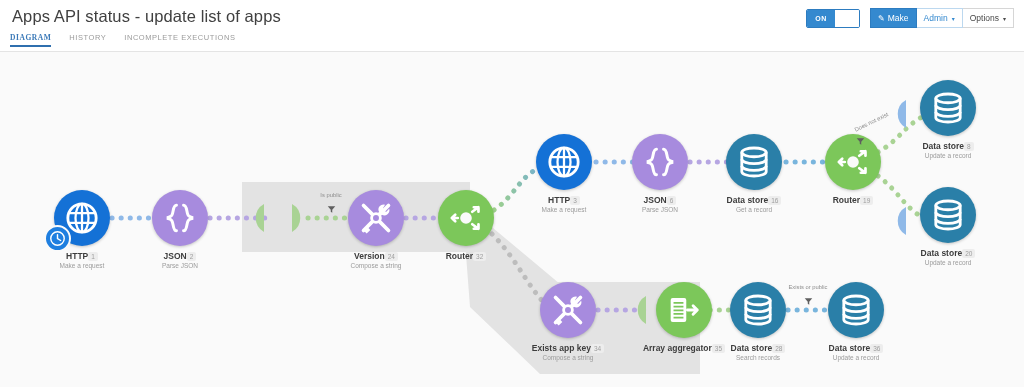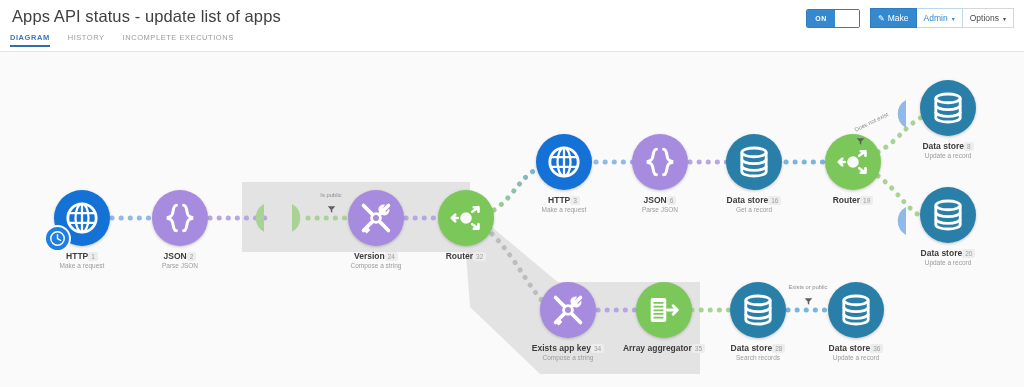--- a/index.html
+++ b/index.html
@@ -21,21 +21,21 @@
     position: absolute; left: 12px; top: 7px;
     font-size: 16.5px; color: #404040; font-weight: 400; letter-spacing: .1px;
     white-space: nowrap;
   }
   .tabs { position: absolute; left: 10px; top: 33px; display: flex; gap: 18px; }
   .tab {
     font-size: 7.5px; letter-spacing: .55px; color: #9b9b9b;
     text-transform: uppercase; padding-bottom: 5px; cursor: pointer;
     position: relative; white-space: nowrap;
   }
-  .tab.active { color: #3b79b8; font-weight: bold; }
+  .tab.active { color: #3b79b8; font-weight: bold; font-family: Liberation Serif, serif; }
   .tab.active::after {
     content: ""; position: absolute; left: 0; right: 0; bottom: 0;
     height: 2px; background: #2f6fae;
   }
 
   
   .hdr-right {
     position: absolute; right: 10px; top: 8px; display: flex; align-items: center; gap: 10px;
   }
   .toggle {
@@ -416,21 +416,21 @@
           <circle cx="12" cy="12" r="3.1" fill="#a78bde" stroke="#fff" stroke-width="2"></circle>
         </svg>
       </div>
       <div class="nlabel">
         <span>Exists app key</span>
         <span class="nbadge">34</span>
       </div>
       <div class="nsub">Compose a string</div>
     </div>
 
-    <div class="node" style="left:604px; top:230px;">
+    <div class="node" style="left:624px; top:230px;">
       <div class="bubble green">
         <svg viewBox="0 0 24 24">
           <rect x="2.6" y="3.5" width="11" height="17" rx="1.4" fill="#fff"></rect>
           <g stroke="#7cc75a" stroke-width="1.2">
             <path d="M4.6 7h7M4.6 9.6h7M4.6 12.2h7M4.6 14.8h7M4.6 17.4h7"></path>
           </g>
           <path d="M14.4 12h7M18.4 9l3 3-3 3" stroke="#fff" stroke-width="2" fill="none" stroke-linecap="round" stroke-linejoin="round"></path>
         </svg>
       </div>
       <div class="nlabel">

